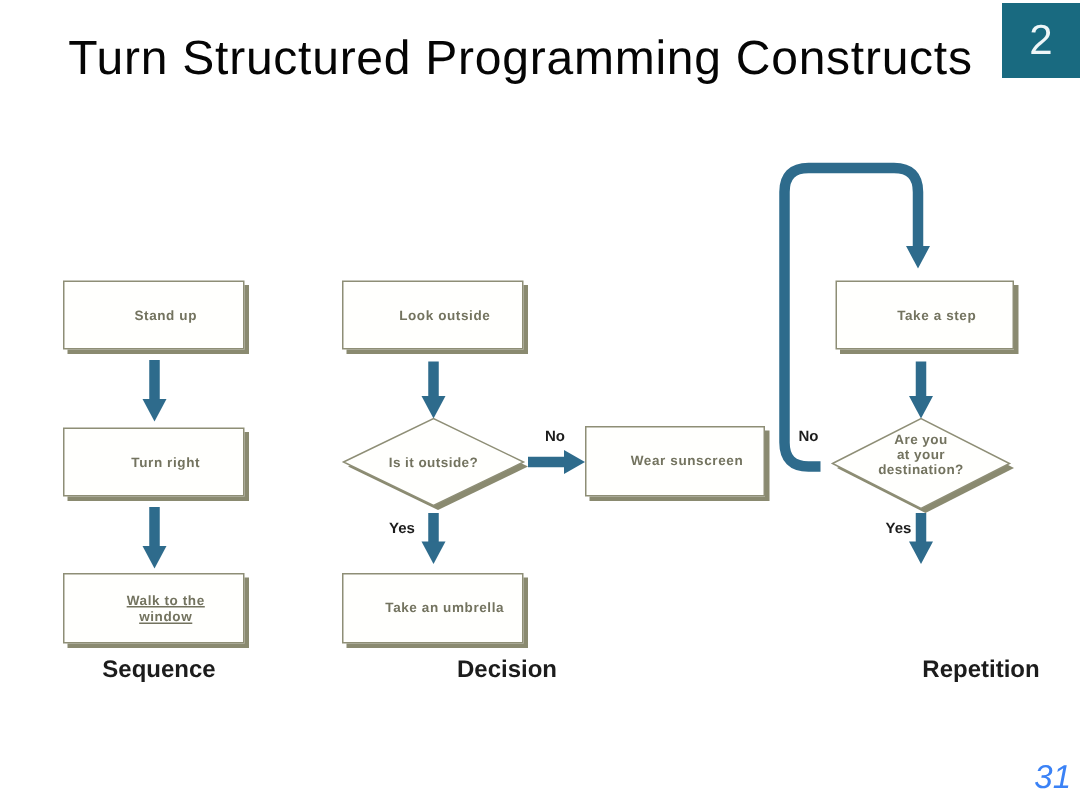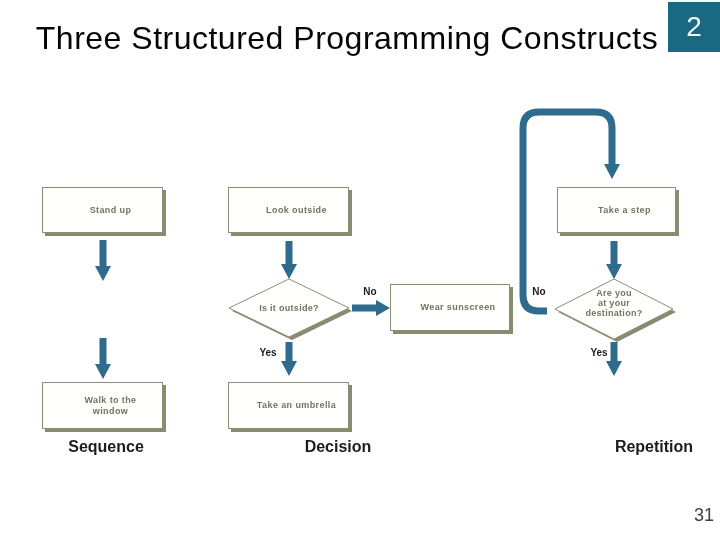--- a/index.html
+++ b/index.html
@@ -2,39 +2,39 @@
 <html><head>
 <meta charset="utf-8">
 <style>
   html,body{margin:0;padding:0;background:#fff;}
   .stage{position:relative;width:720px;height:540px;background:#ffffff;
          font-family:"Liberation Sans",sans-serif;overflow:hidden;}
   .title{position:absolute;left:27px;top:16px;width:640px;text-align:center;
          font-size:32px;line-height:45px;letter-spacing:.5px;color:#050505;}
   .badge{position:absolute;left:668px;top:2px;width:52px;height:50px;background:#196a80;
          color:#eef6f8;font-size:28px;display:flex;align-items:center;justify-content:center;}
-  .pageno{position:absolute;left:684px;top:505px;width:30px;font-size:18px;color:#404040;text-align:right;}
+  .pageno{position:absolute;left:684px;top:505px;width:30px;font-size:22px;color:#3b82f6;text-align:right;font-style:italic;}
   .flowsvg{position:absolute;left:0;top:0;}
   .fbox{position:absolute;background:#fffffd;border:1px solid #8e8e76;
         box-shadow:3px 3px 0 #8a8a70;display:flex;align-items:center;justify-content:center;
         text-align:center;font-weight:bold;font-size:9px;letter-spacing:.4px;color:#73735f;
         line-height:11px;box-sizing:border-box;padding-left:16px;}
   .capsule{border-radius:25px;}
   .dtext{position:absolute;font-weight:bold;font-size:9px;letter-spacing:.3px;color:#73735f;
          text-align:center;line-height:10px;}
   .dtext span{display:block;}
   .branch{position:absolute;width:40px;font-weight:bold;font-size:10px;color:#1c1c1c;text-align:center;}
   .chart-label{position:absolute;width:120px;font-weight:bold;font-size:16px;color:#1c1c1c;text-align:center;}
 </style>
 </head>
 <body>
 
 <div class="stage">
 
-  <div class="title">Three Structured Programming Constructs</div>
+  <div class="title">Turn Structured Programming Constructs</div>
   <div class="badge">2</div>
 
   <svg class="flowsvg" width="720" height="540" viewBox="0 0 720 540">
 
     <g>
       <rect x="99.5" y="240" width="7" height="27" fill="#2e6b8c"></rect>
       <polygon points="95,266 111,266 103,281" fill="#2e6b8c"></polygon>
     </g>
     <g>
       <rect x="99.5" y="338" width="7" height="27" fill="#2e6b8c"></rect>
@@ -74,21 +74,24 @@
 
     <g>
       <polygon points="558,312 617,282 676,312 617,342" fill="#8a8a70"></polygon>
       <polygon points="555,309 614,279 673,309 614,339" fill="#fffffd" stroke="#8e8e76" stroke-width="1"></polygon>
     </g>
   </svg>
 
   <div class="fbox" style="left:42px;top:187px;width:121px;height:46px;">
     <span>Stand up</span>
   </div>
-  <div class="fbox" style="left:42px;top:382px;width:121px;height:47px;">
+  <div class="fbox" style="left:42px;top:285px;width:121px;height:46px;">
+    <span>Turn right</span>
+  </div>
+  <div class="fbox" style="left:42px;top:382px;width:121px;height:47px;text-decoration:underline;">
     <span>
       <span style="display:block;">Walk to the</span>
       <span style="display:block;">window</span>
     </span>
   </div>
   <div class="chart-label" style="left:46px;top:438px;">Sequence</div>
 
   <div class="fbox" style="left:228px;top:187px;width:121px;height:46px;">
     <span>Look outside</span>
   </div>

